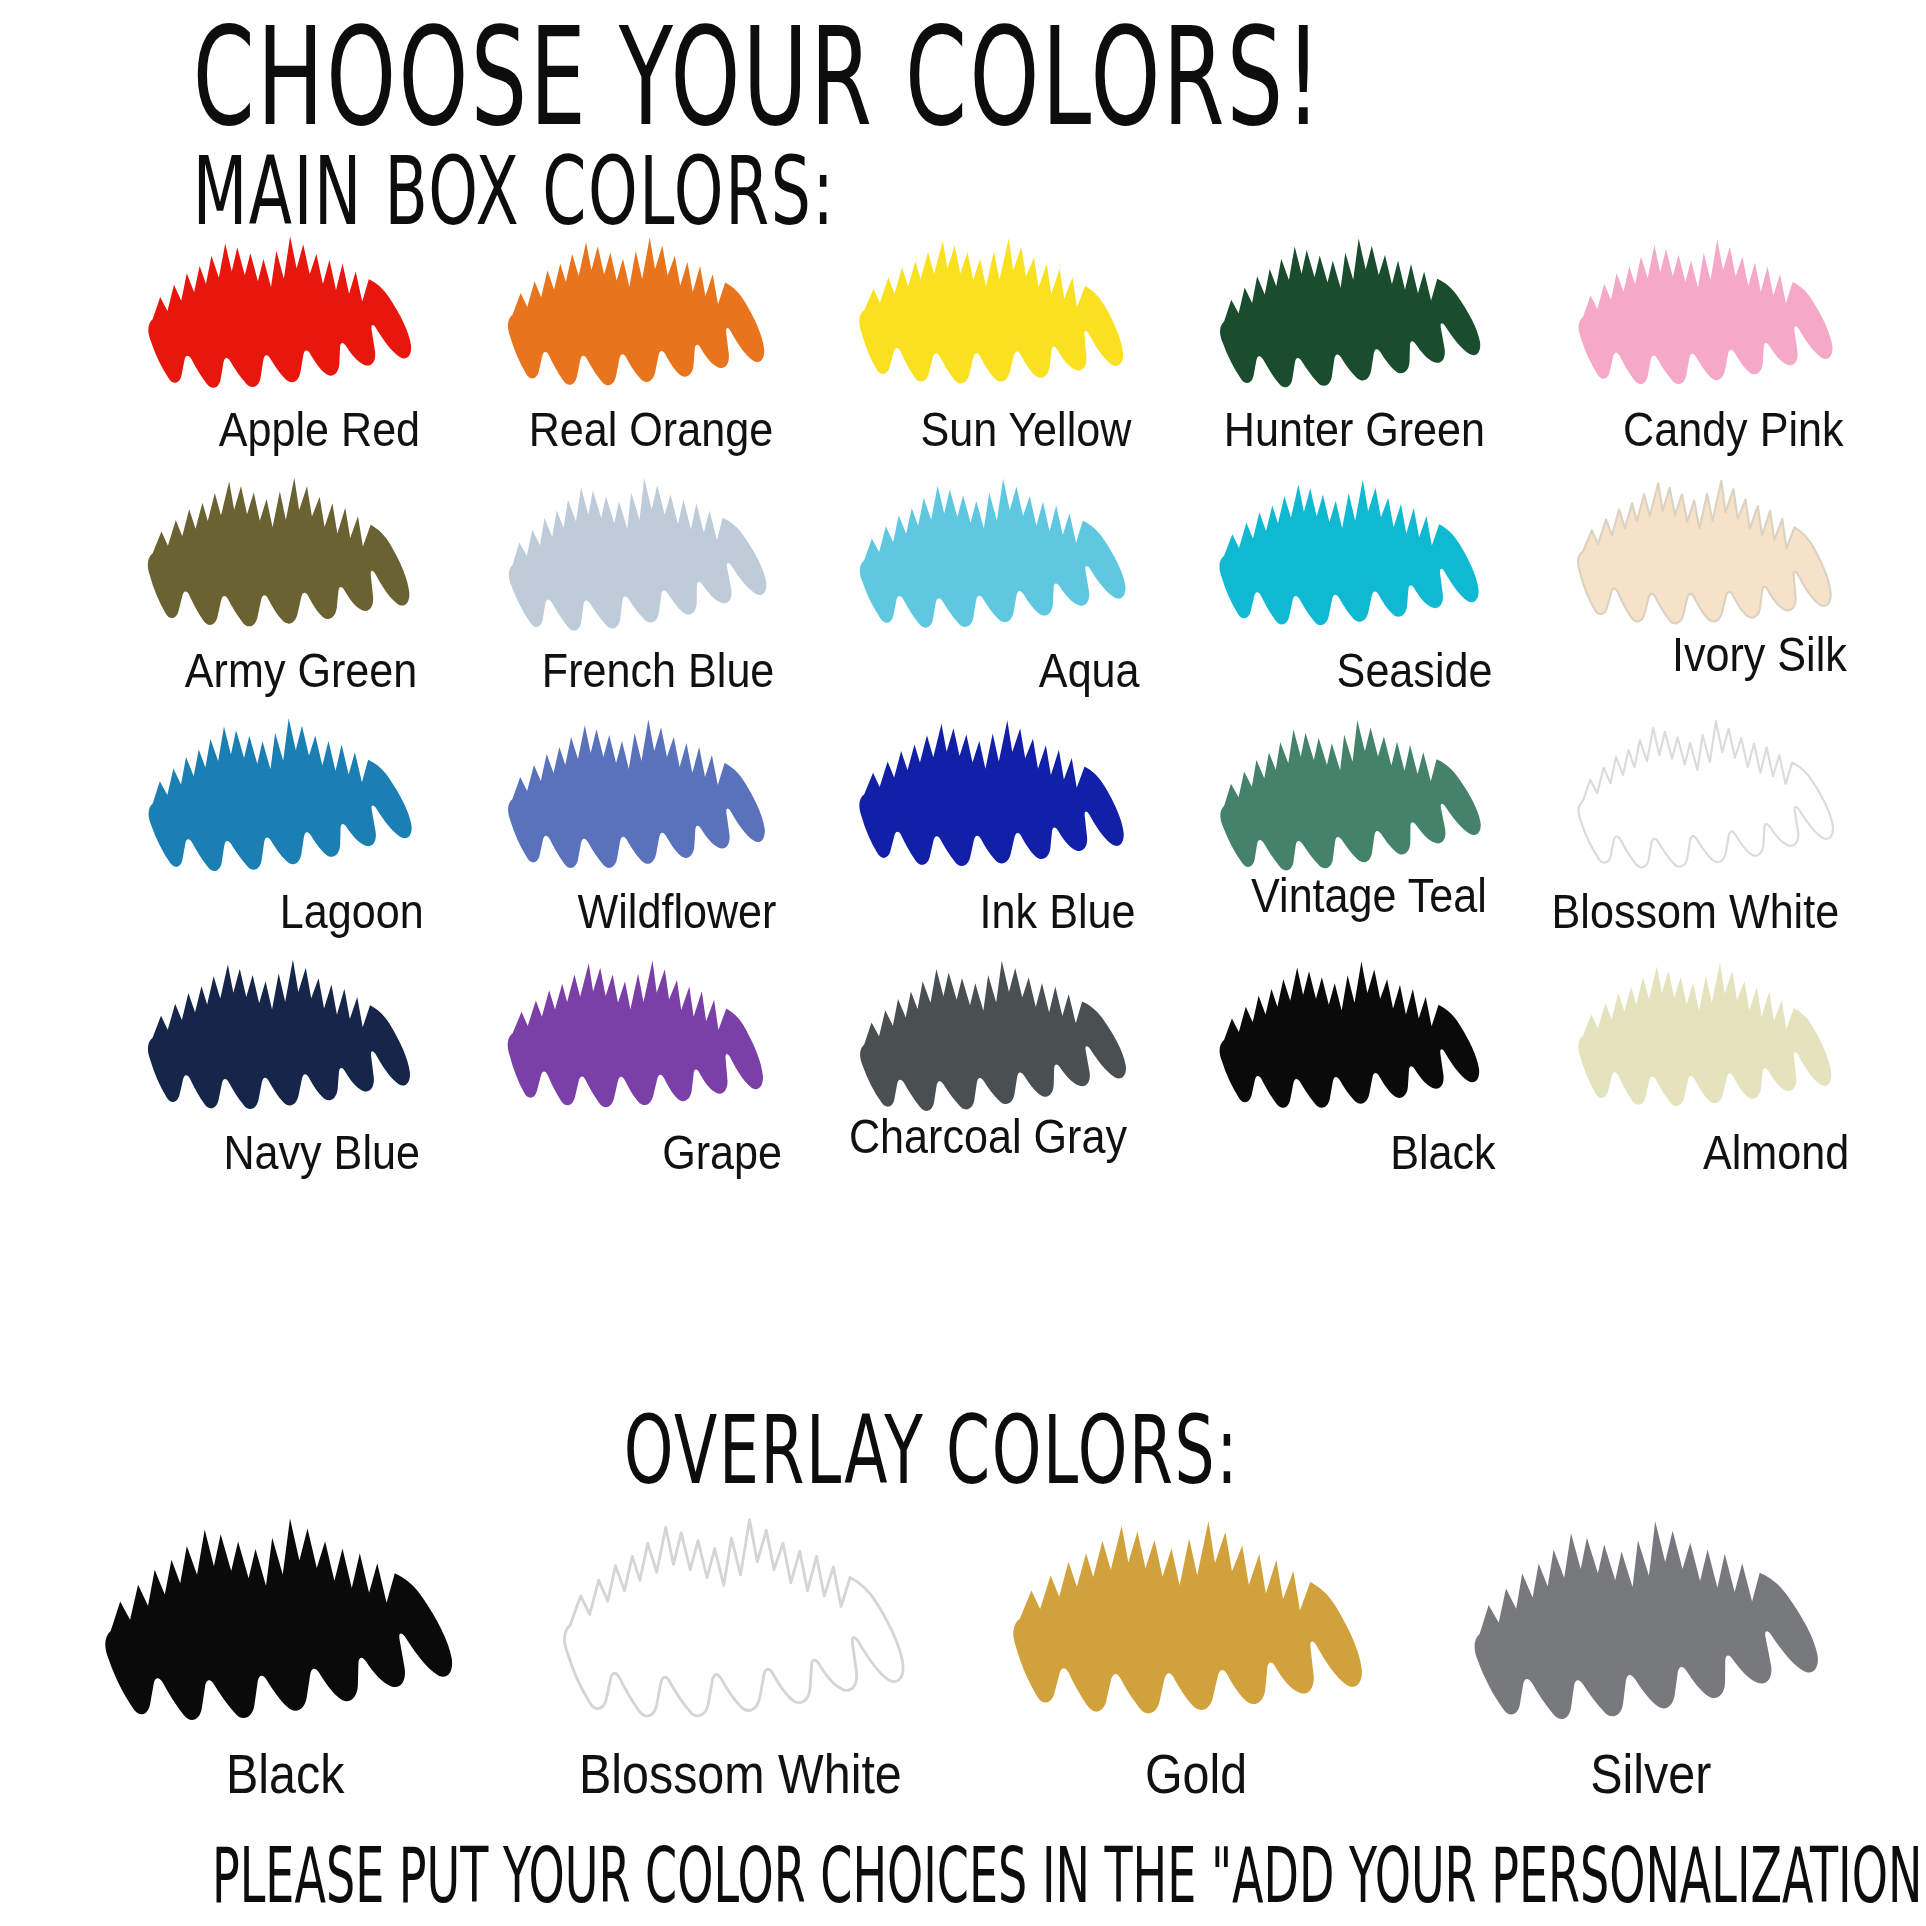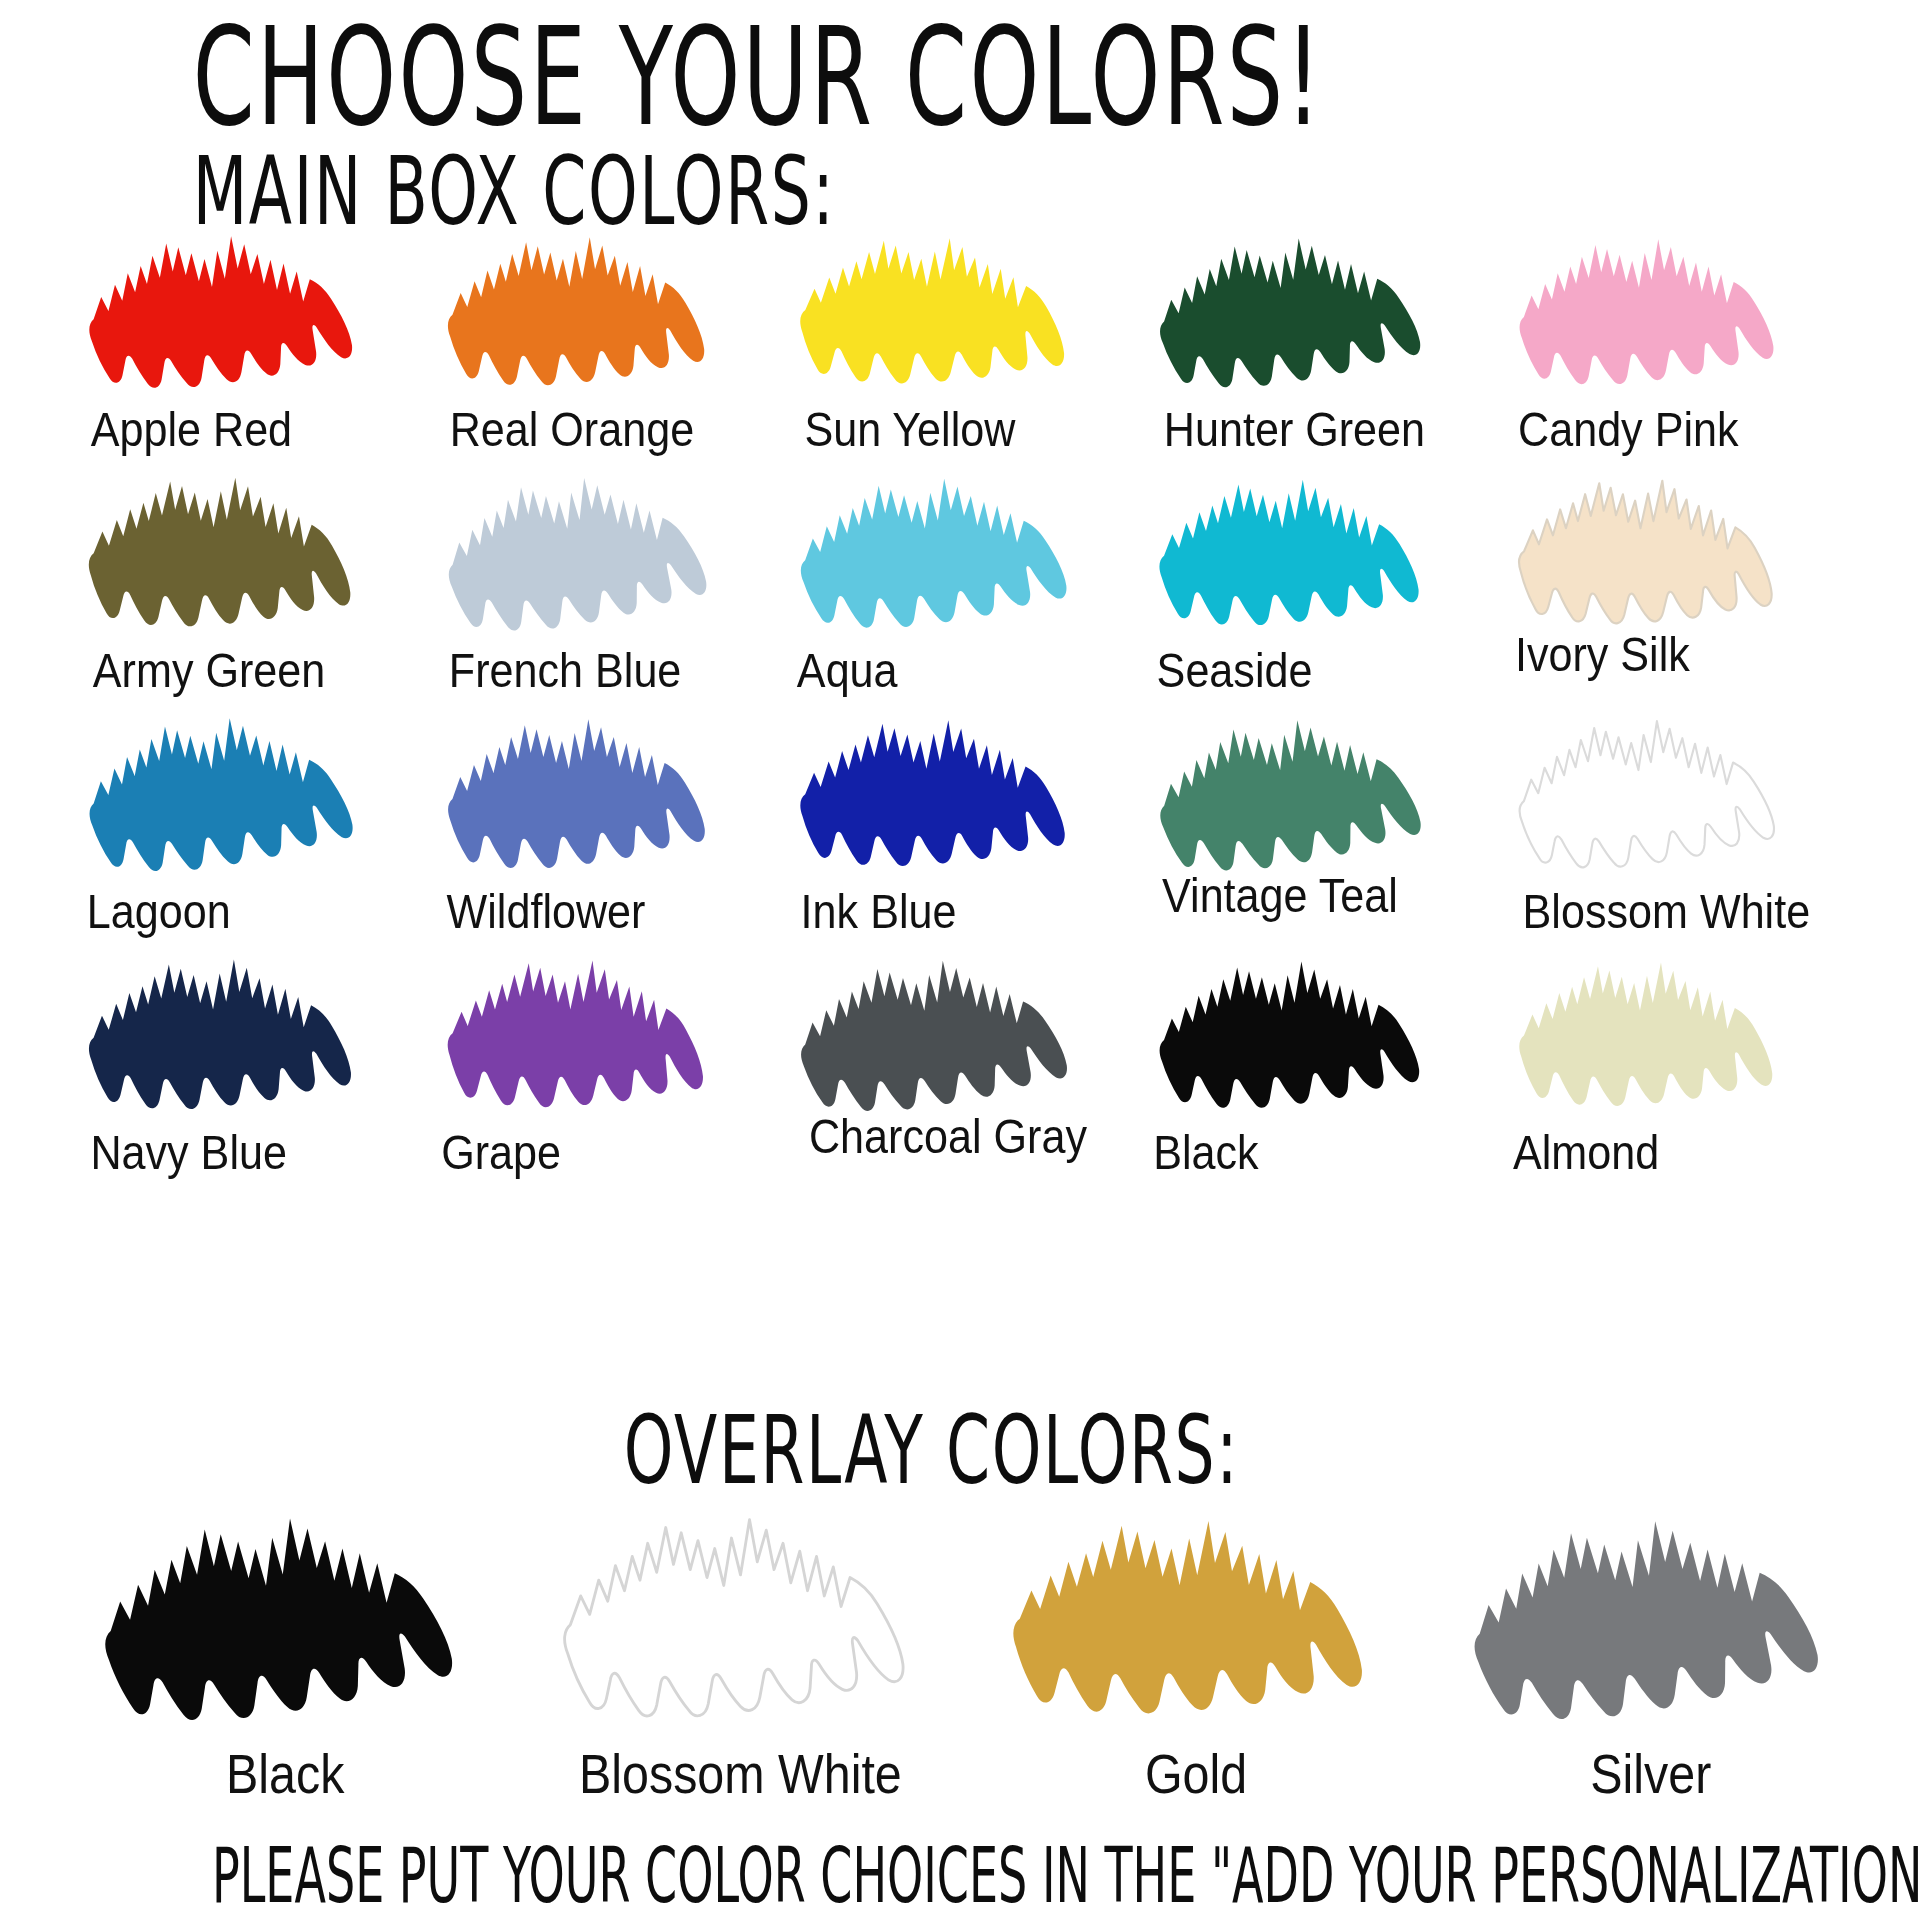--- a/index.html
+++ b/index.html
@@ -81,21 +81,21 @@
     width: 1782px;
     display: grid;
     grid-template-columns: repeat(5, 1fr);
     grid-template-rows: repeat(4, 241px);
   }
 
   .swatch-cell {
     position: relative;
     display: flex;
     flex-direction: column;
-    align-items: flex-start;
+    align-items: flex-end;
     justify-content: flex-start;
   }
 
   .blob-wrap {
     width: 297px;
     height: 173px;
     position: relative;
     display: block;
   }
 

